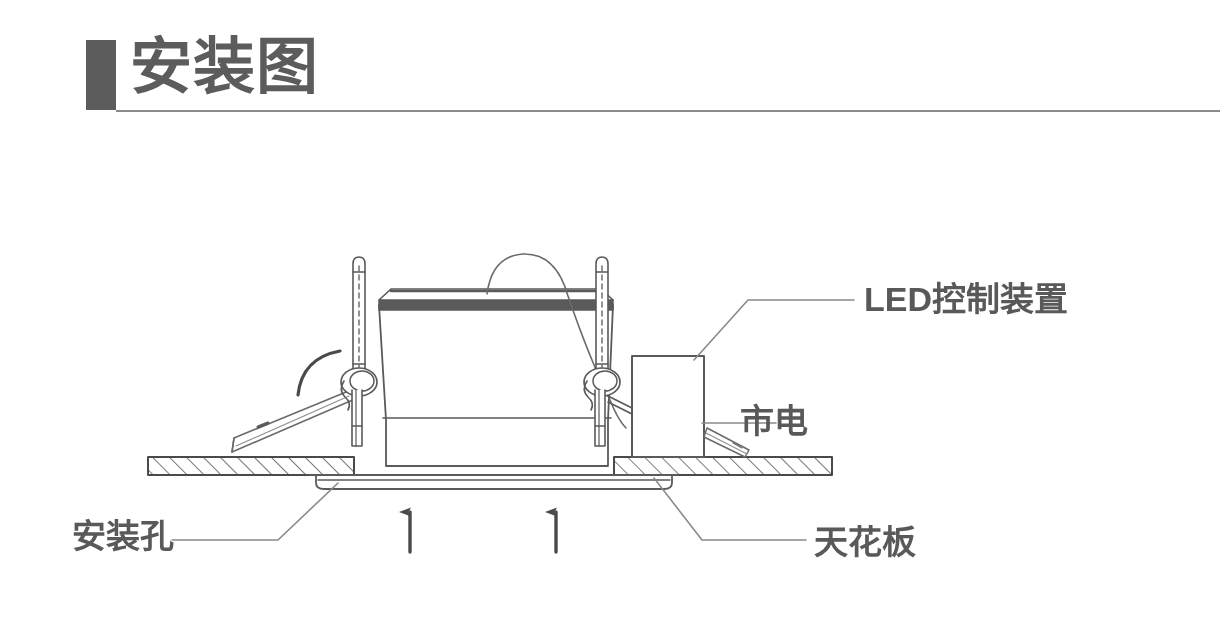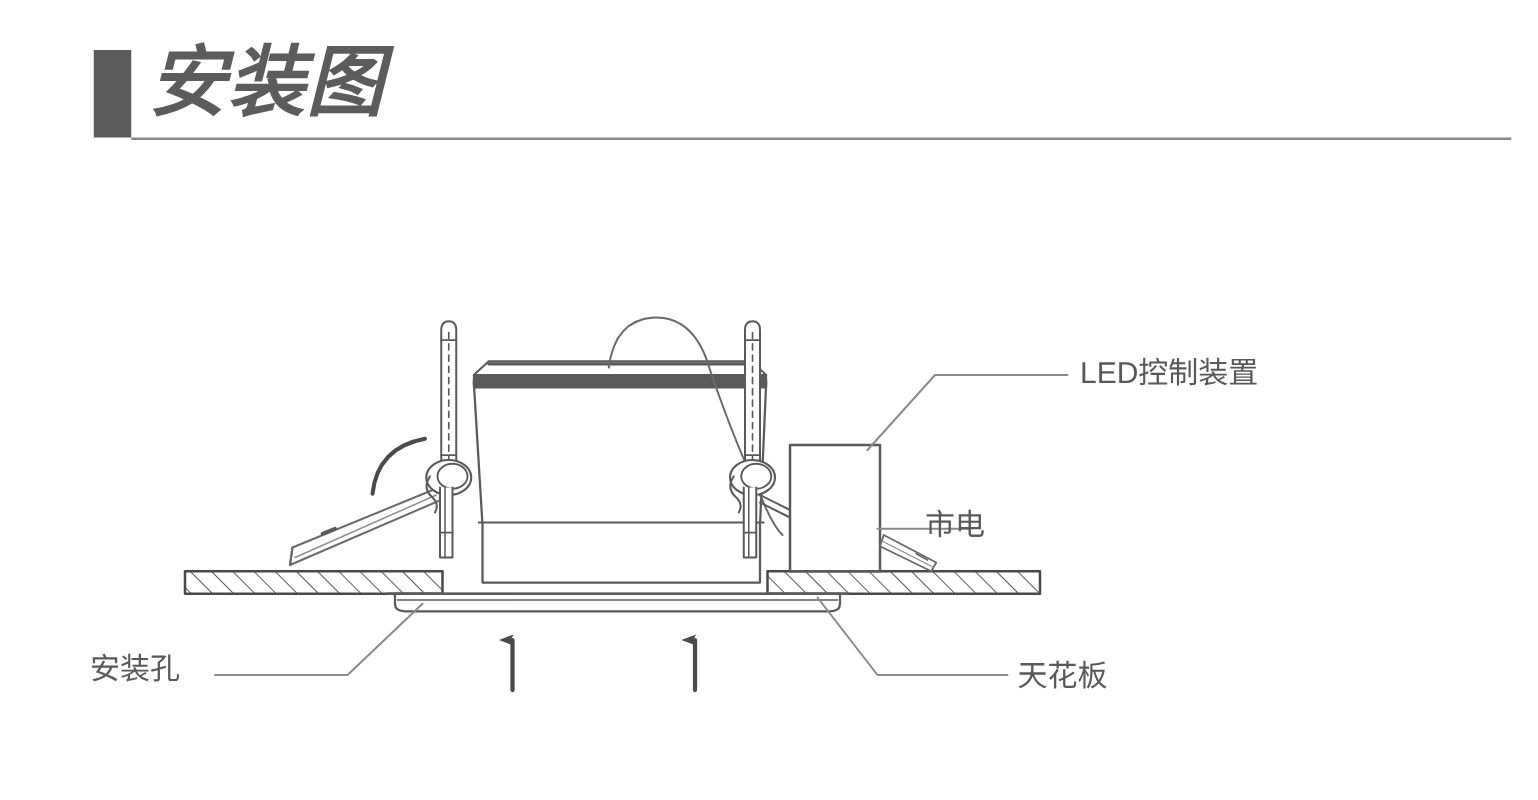--- a/index.html
+++ b/index.html
@@ -14,25 +14,24 @@
     position: relative;
     overflow: hidden;
     font-family: "Liberation Sans", "DejaVu Sans", sans-serif;
     color: #595959;
     -webkit-font-smoothing: antialiased;
   }
 
   
   #header {
     position: absolute;
-    left: 5px;
+    left: 16px;
     top: 0;
     width: 1070px;
     height: 130px;
-    font-style: italic;
   }
   #title-accent-bar {
     position: absolute;
     left: 70px;
     top: 40px;
     width: 30px;
     height: 70px;
     background: #5c5c5c;
   }
   #page-title {
@@ -65,25 +64,25 @@
   }
   #diagram-svg {
     display: block;
     width: 1230px;
     height: 640px;
   }
 
   
   .callout-label {
     position: absolute;
-    font-size: 24px;
+    font-size: 34px;
     line-height: 30px;
     color: #595959;
     white-space: nowrap;
-    font-weight: 400;
+    font-weight: 700;
   }
   #label-led-driver { left: 864px; top: 284px; }
   #label-mains      { left: 740px; top: 406px; }
   #label-ceiling    { left: 814px; top: 527px; }
   #label-mount-hole { left: 72px;  top: 521px; }
 </style>
 </head>
 <body>
 
 <div id="header">

